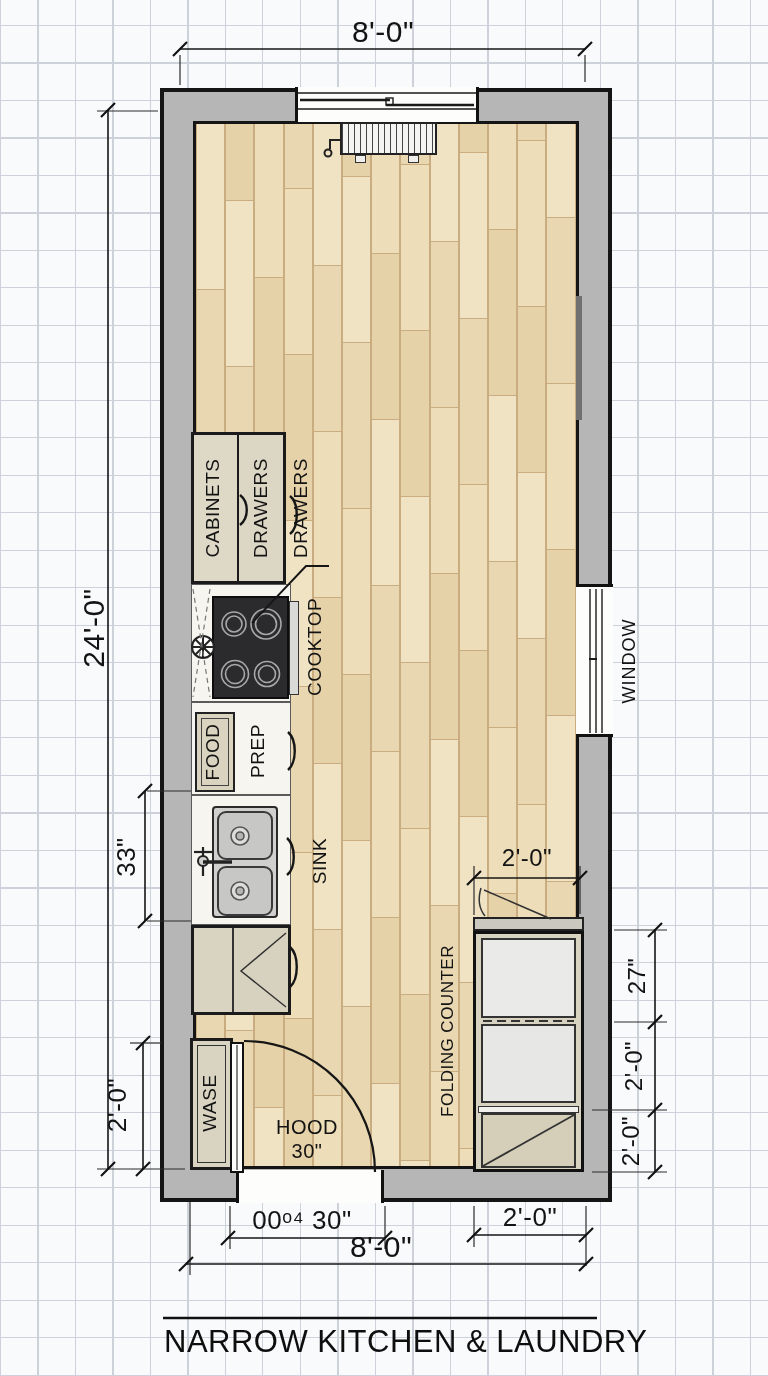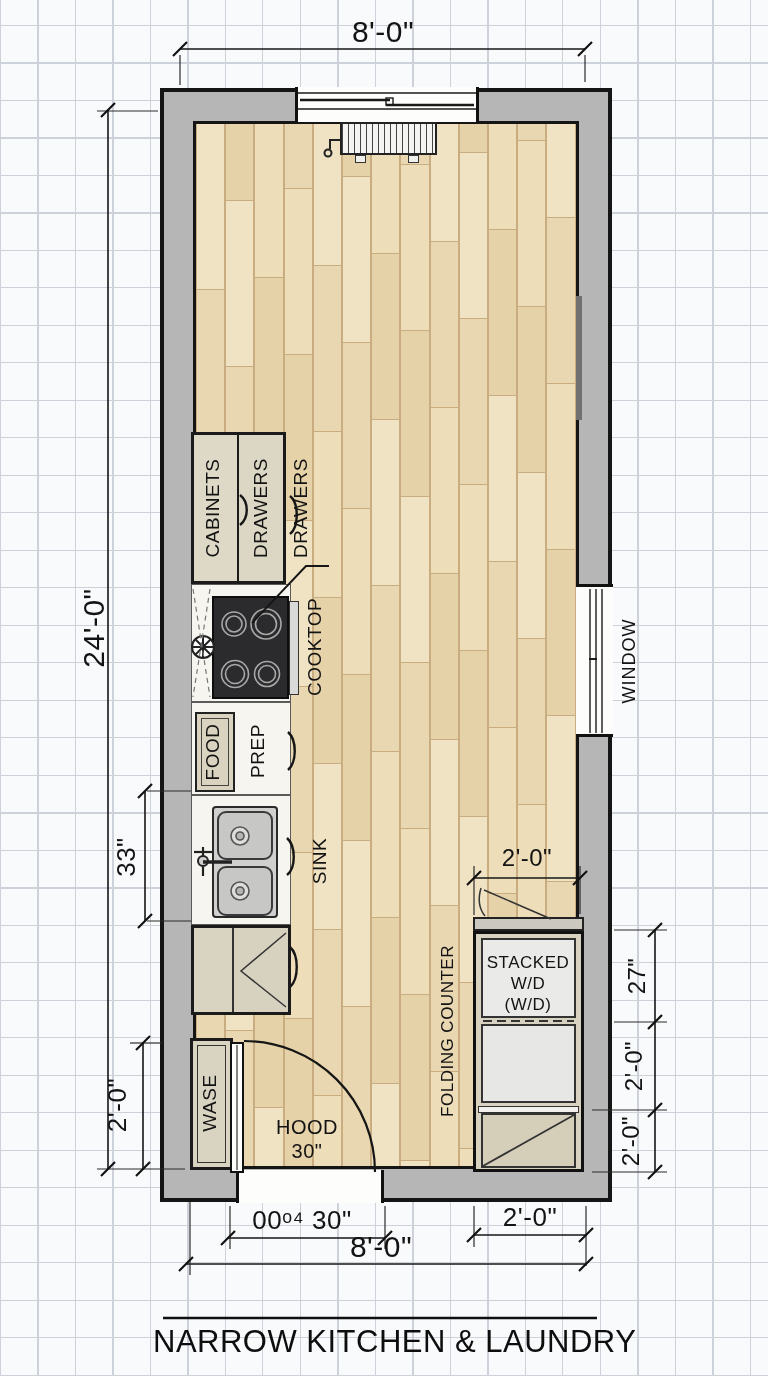--- a/index.html
+++ b/index.html
@@ -337,22 +337,17 @@
   <div class="lbl vl f19" style="left:315px;top:647px;">COOKTOP</div>
   <div class="lbl vl f19" style="left:213px;top:752px;">FOOD</div>
   <div class="lbl vl f19" style="left:258px;top:751px;">PREP</div>
   <div class="lbl vl f19" style="left:320px;top:861px;">SINK</div>
   <div class="lbl vl f19" style="left:210px;top:1103px;">WASE</div>
   <div class="lbl ctr" style="left:307px;top:1139px;font-size:20px;line-height:24px;">
     <div>HOOD</div>
     <div>30"</div>
   </div>
   <div class="lbl vl f17" style="left:448px;top:1031px;">FOLDING COUNTER</div>
-  <div class="lbl ctr" style="left:528px;top:983px;font-size:17px;line-height:21px;">
-    <div>STACKED</div>
-    <div>W/D</div>
-    <div>(W/D)</div>
-  </div>
   <div class="lbl vl f18" style="left:629px;top:661px;letter-spacing:1px;">WINDOW</div>
 
-  <div class="tl title" style="left:153px;top:1324px;">NARROW KITCHEN &amp; LAUNDRY</div>
+  <div class="tl title" style="left:164px;top:1324px;">NARROW KITCHEN &amp; LAUNDRY</div>
 
 </div>
 
 </body></html>

